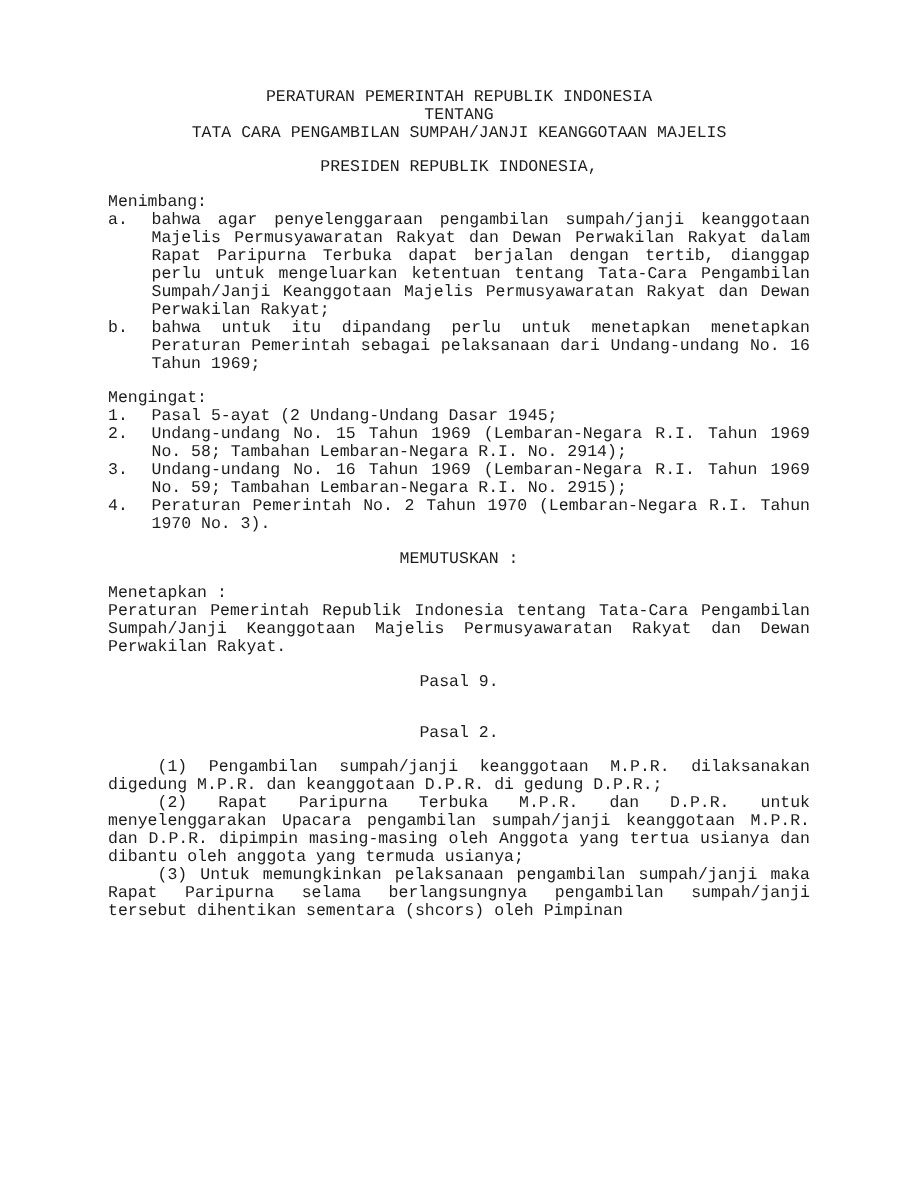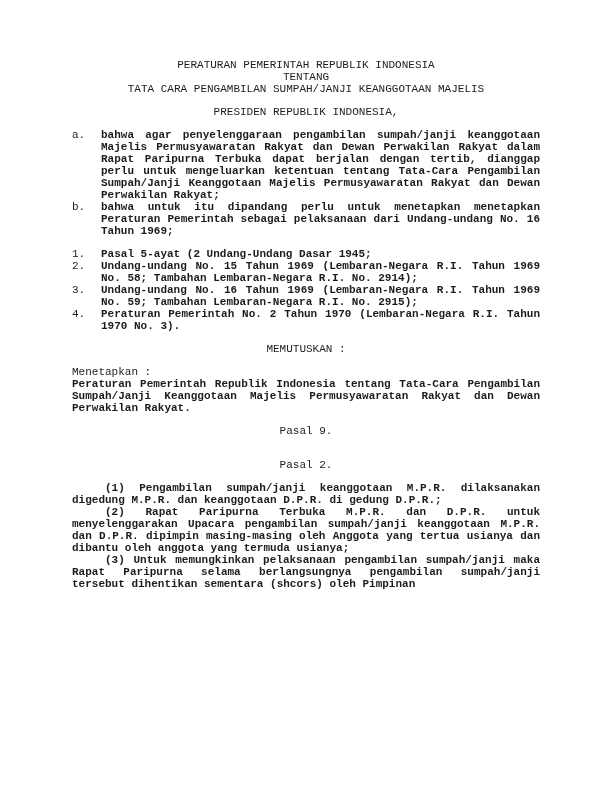--- a/index.html
+++ b/index.html
@@ -13,21 +13,21 @@
     width: 612px;
     height: 792px;
     background: #ffffff;
     padding: 59px 72px 40px 72px;
     font-family: "Liberation Mono", "DejaVu Sans Mono", monospace;
     font-size: 11px;
     line-height: 12px;
     color: #1c1c1c;
   }
   .center { text-align: center; }
-  .just   { text-align: justify; font-weight: bold; }
+  .just   { text-align: justify; }
   .blank  { height: 11px; }
   .hang   { position: relative; padding-left: 29px; }
   .hang .marker { position: absolute; left: 0; top: 0; }
   .para-indent { text-indent: 33px; }
 </style>
 </head>
 <body>
 
 <div class="page">
 
@@ -37,33 +37,35 @@
     <div class="center">TATA CARA PENGAMBILAN SUMPAH/JANJI KEANGGOTAAN MAJELIS</div>
   </header>
 
   <div class="blank"></div>
 
   <div class="center">PRESIDEN REPUBLIK INDONESIA,</div>
 
   <div class="blank"></div>
 
   <section>
+    <div>Menimbang:</div>
     <div class="hang">
       <span class="marker">a.</span>
       <div class="just">bahwa agar penyelenggaraan pengambilan sumpah/janji keanggotaan Majelis Permusyawaratan Rakyat dan Dewan Perwakilan Rakyat dalam Rapat Paripurna Terbuka dapat berjalan dengan tertib, dianggap perlu untuk mengeluarkan ketentuan tentang Tata-Cara Pengambilan Sumpah/Janji Keanggotaan Majelis Permusyawaratan Rakyat dan Dewan Perwakilan Rakyat;</div>
     </div>
     <div class="hang">
       <span class="marker">b.</span>
       <div class="just">bahwa untuk itu dipandang perlu untuk menetapkan menetapkan Peraturan Pemerintah sebagai pelaksanaan dari Undang-undang No. 16 Tahun 1969;</div>
     </div>
   </section>
 
   <div class="blank"></div>
 
   <section>
+    <div>Mengingat:</div>
     <div class="hang">
       <span class="marker">1.</span>
       <div class="just">Pasal 5-ayat (2 Undang-Undang Dasar 1945;</div>
     </div>
     <div class="hang">
       <span class="marker">2.</span>
       <div class="just">Undang-undang No. 15 Tahun 1969 (Lembaran-Negara R.I. Tahun 1969 No. 58; Tambahan Lembaran-Negara R.I. No. 2914);</div>
     </div>
     <div class="hang">
       <span class="marker">3.</span>

